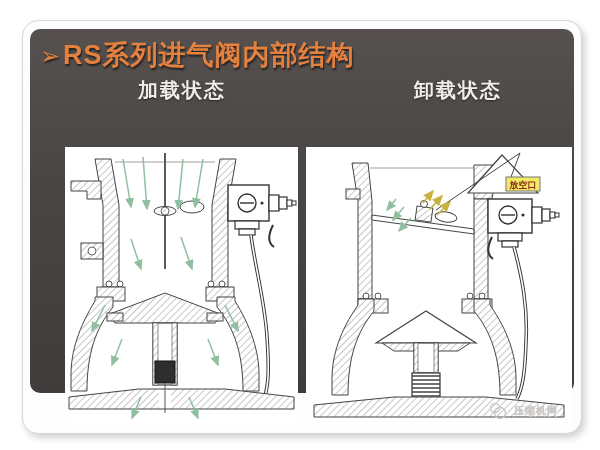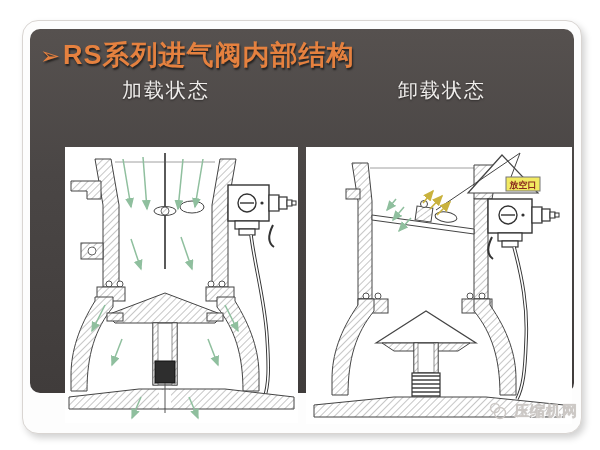--- a/index.html
+++ b/index.html
@@ -16,34 +16,34 @@
     position:absolute;left:7px;top:8px;width:544px;height:364px;border-radius:10px;
     background:linear-gradient(180deg,#56514f 0%,#4a4645 40%,#403c3b 100%);
   }
   .title-row{
     position:absolute;left:10px;top:8px;display:flex;align-items:baseline;
     color:#e5813f;font-weight:bold;font-size:27px;letter-spacing:1px;
     text-shadow:1px 2px 2px rgba(0,0,0,0.6);white-space:nowrap;
   }
   .title-row .bullet{font-size:24px;margin-right:2px;}
   .state-label{
-    position:absolute;top:48px;width:120px;text-align:center;
-    color:#efedeb;font-size:20px;letter-spacing:2px;text-shadow:0 1px 2px rgba(0,0,0,0.5);
+    position:absolute;top:48px;width:120px;text-align:right;
+    color:#efedeb;font-size:20px;letter-spacing:2px;text-shadow:0 1px 2px rgba(0,0,0,0.5);font-weight:bold;
   }
   .state-label.loaded{left:76px;}
   .state-label.unloaded{left:352px;}
   .diagram{
     position:absolute;background:#ffffff;top:78px;margin-top:40px;
   }
   .diagram.left{left:35px;width:233px;height:276px;}
   .diagram.right{left:276px;width:266px;height:277px;}
   .diagram svg{display:block;width:100%;height:100%;}
   .watermark{
     position:absolute;left:487px;top:401px;display:flex;align-items:center;gap:3px;
-    color:#ccc8c5;font-size:15px;font-weight:bold;letter-spacing:1px;
+    color:#ccc8c5;font-size:10px;font-weight:bold;letter-spacing:1px;
     text-shadow:0 0 1px #b5b1ae, 1px 1px 0 #ffffff;
   }
   .watermark svg{display:block;}
 </style>
 </head>
 <body>
 
 <div class="card">
   <div class="dark-panel">
 

